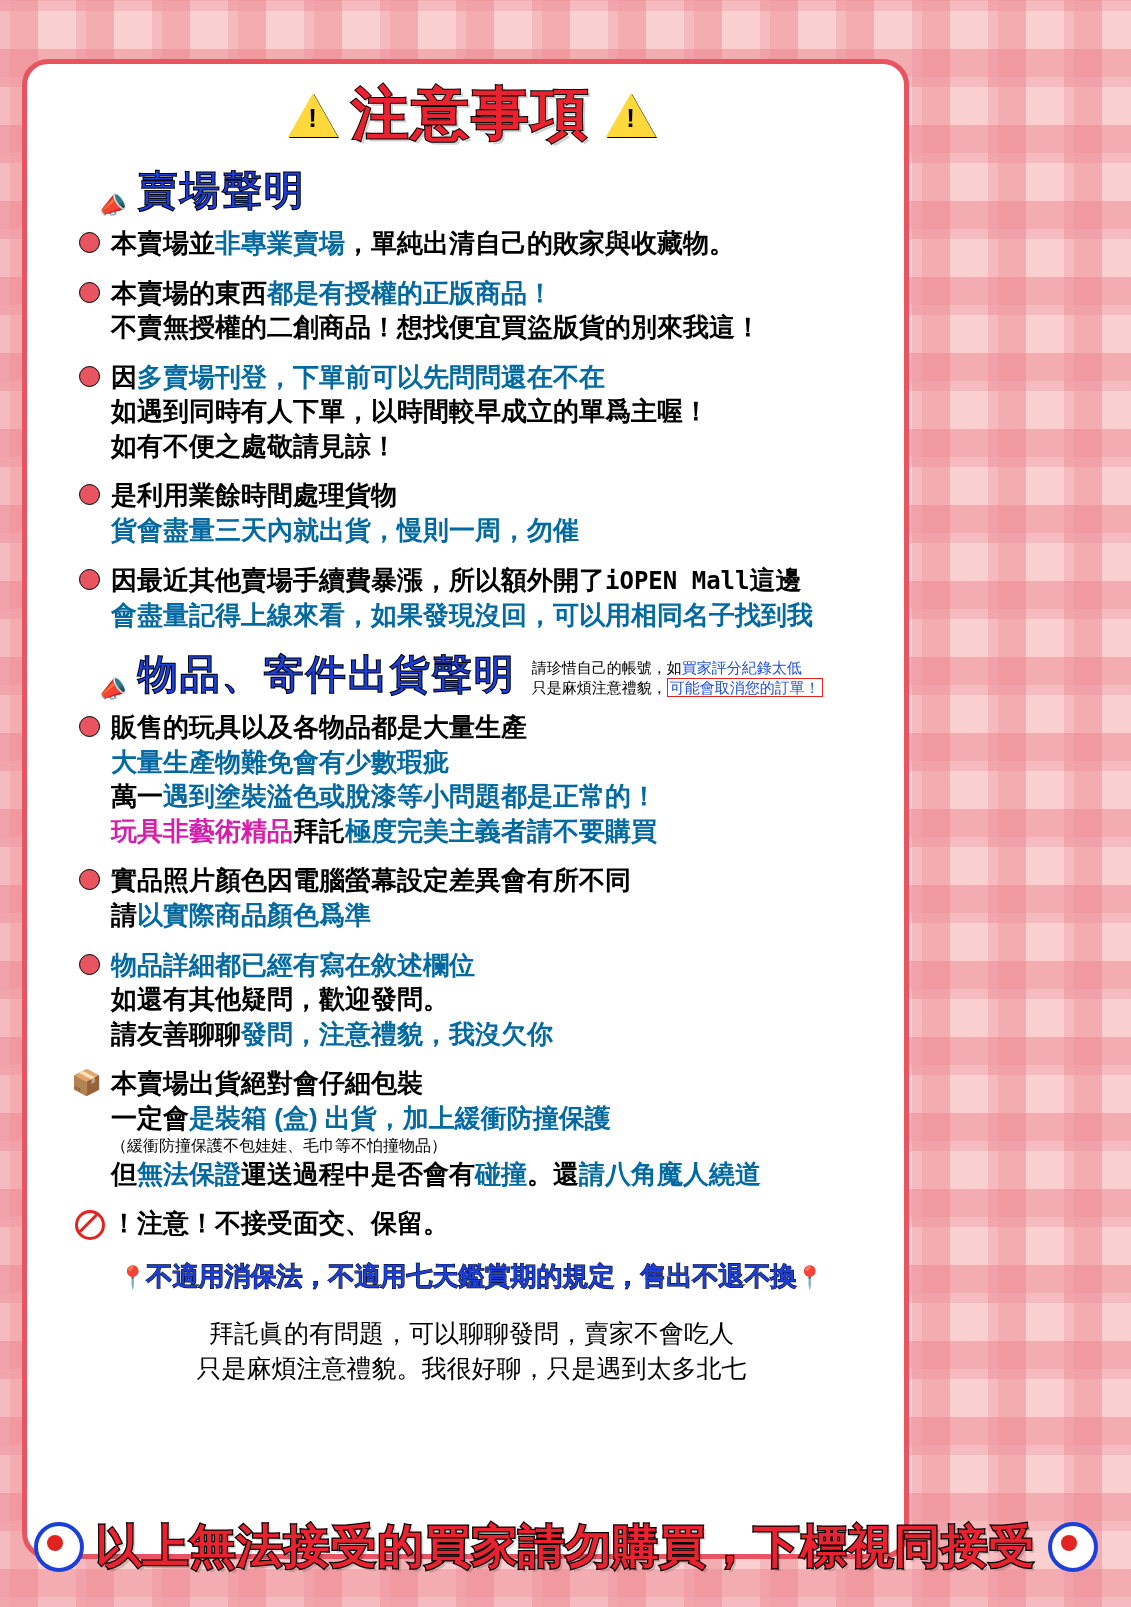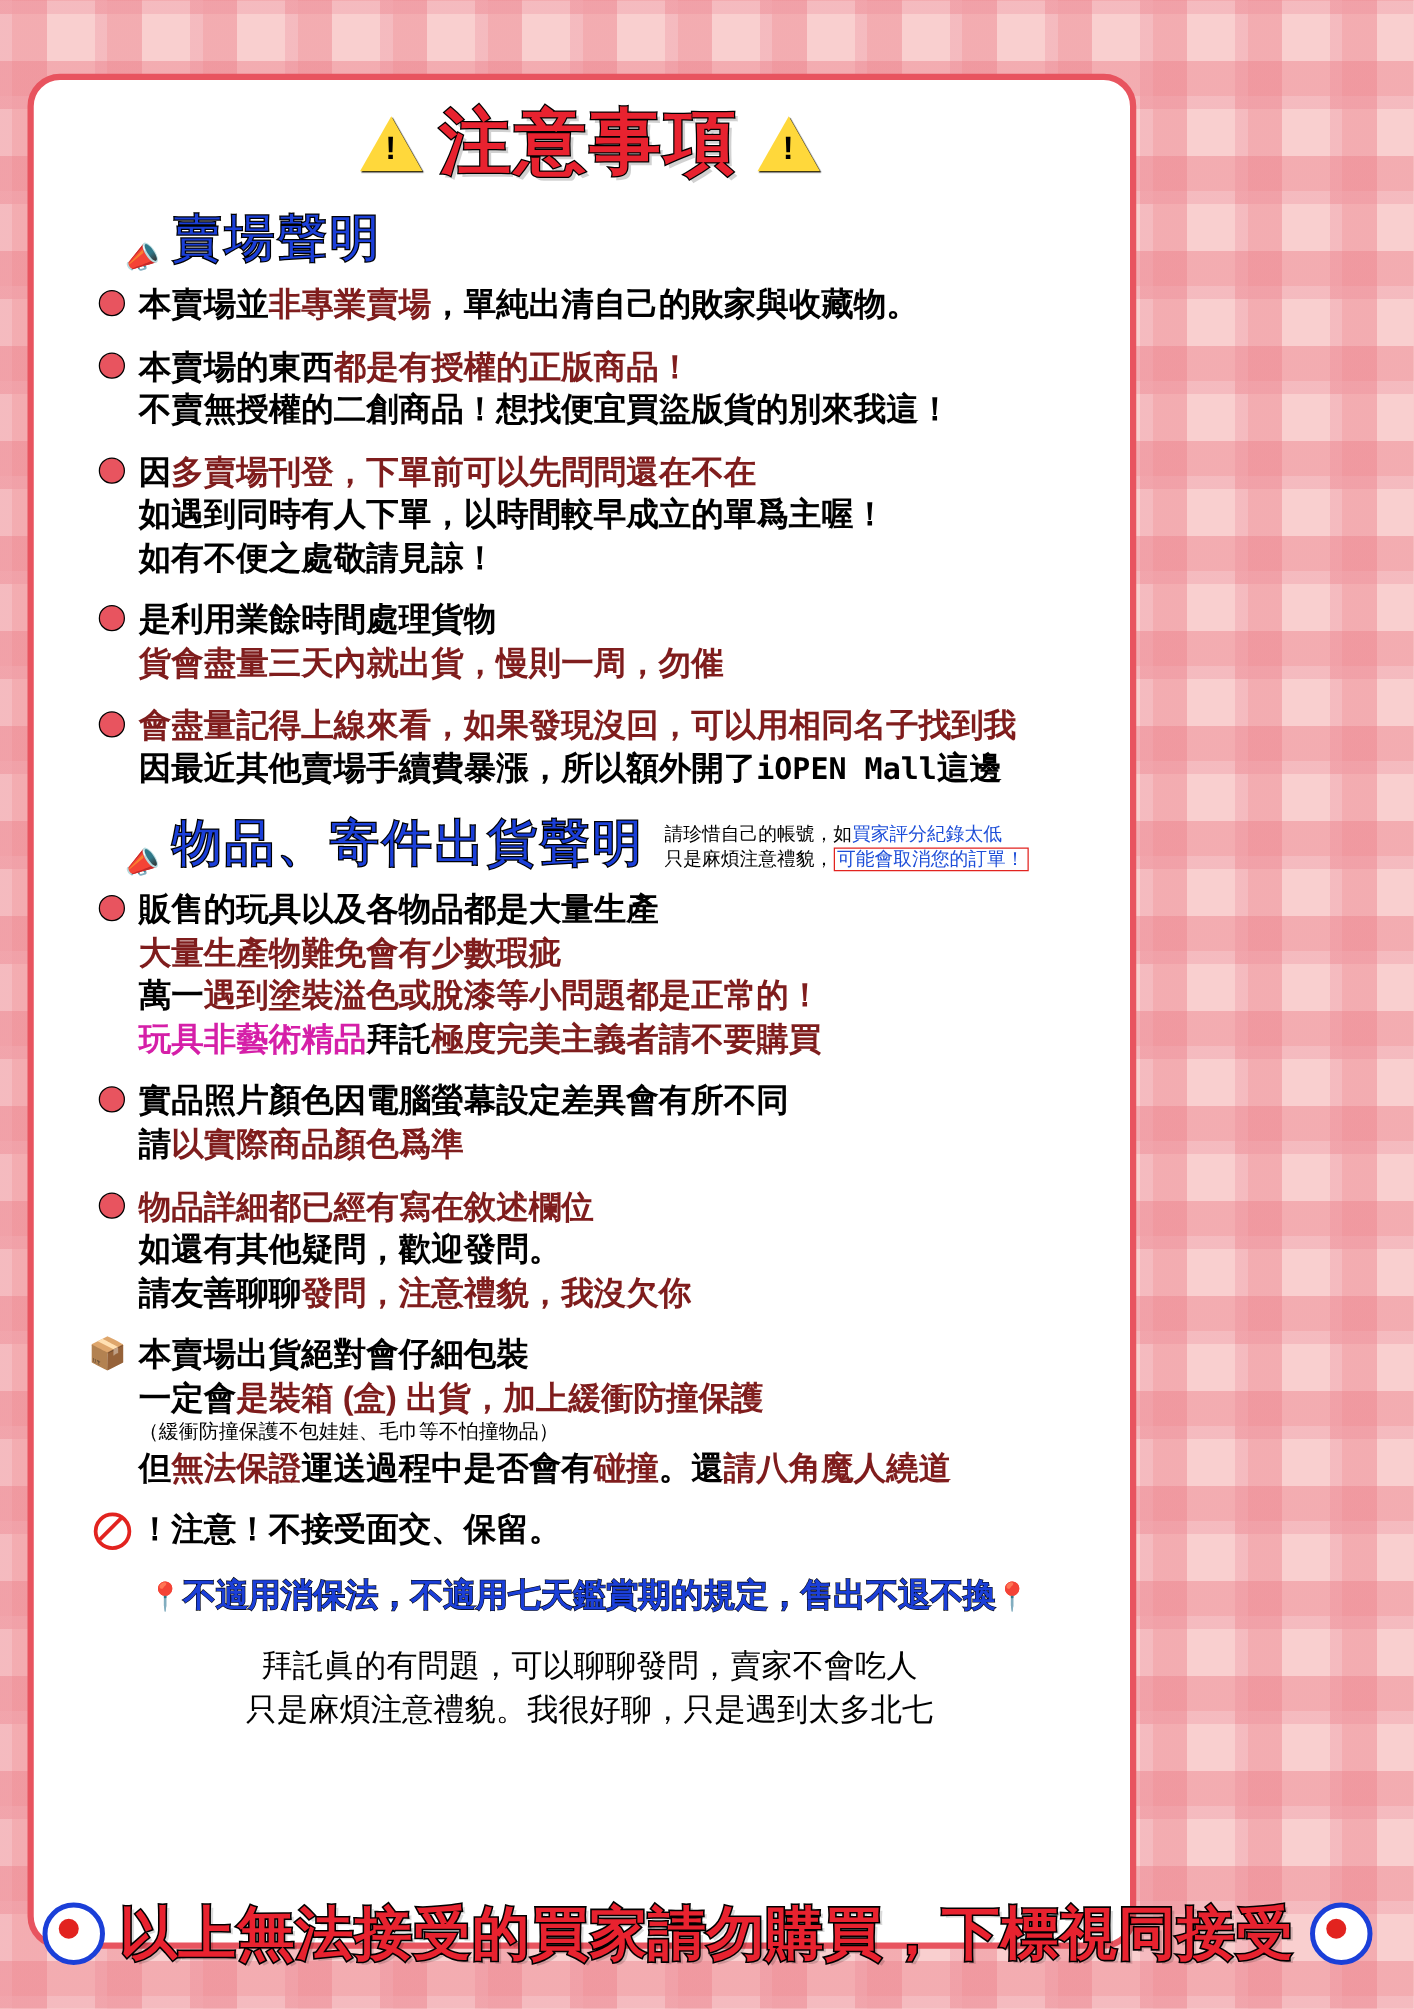--- a/index.html
+++ b/index.html
@@ -129,21 +129,21 @@
     font-size: 25px;
   }
   .line {
     font-size: 26px;
     font-weight: bold;
     line-height: 1.33;
     color: #000;
     white-space: nowrap;
   }
   .line.tiny { font-size: 16px; font-weight: normal; }
-  .r { color: #7f1d1d; }
+  .r { color: #0369a1; }
   .m { color: #d51fa8; }
   .mono { font-family: "DejaVu Sans Mono", monospace; font-size: 24px; }
 
   .center-blk { text-align: center; margin-top: 18px; }
   .pin-line {
     font-size: 26px;
     font-weight: bold;
     color: #1b3fd8;
     -webkit-text-stroke: 0.9px #000;
     paint-order: stroke fill;
@@ -245,22 +245,22 @@
         <div class="line">如遇到同時有人下單，以時間較早成立的單爲主喔！</div>
         <div class="line">如有不便之處敬請見諒！</div>
       </li>
       <li class="blk">
         <span class="dot"></span>
         <div class="line">是利用業餘時間處理貨物</div>
         <div class="line"><span class="r">貨會盡量三天內就出貨，慢則一周，勿催</span></div>
       </li>
       <li class="blk">
         <span class="dot"></span>
+        <div class="line">因最近其他賣場手續費暴漲，所以額外開了<span class="mono">iOPEN Mall</span>這邊</div>
         <div class="line"><span class="r">會盡量記得上線來看，如果發現沒回，可以用相同名子找到我</span></div>
-        <div class="line">因最近其他賣場手續費暴漲，所以額外開了<span class="mono">iOPEN Mall</span>這邊</div>
       </li>
     </ul>
 
     <div class="sec-head">
       <span class="mega">📣</span>
       <span class="sec-title">物品、寄件出貨聲明</span>
       <span class="sec-note">
         <span>請珍惜自己的帳號，如</span><span class="r">買家評分紀錄太低</span><br>
         <span>只是麻煩注意禮貌，</span><span class="r box">可能會取消您的訂單！</span>
       </span>

